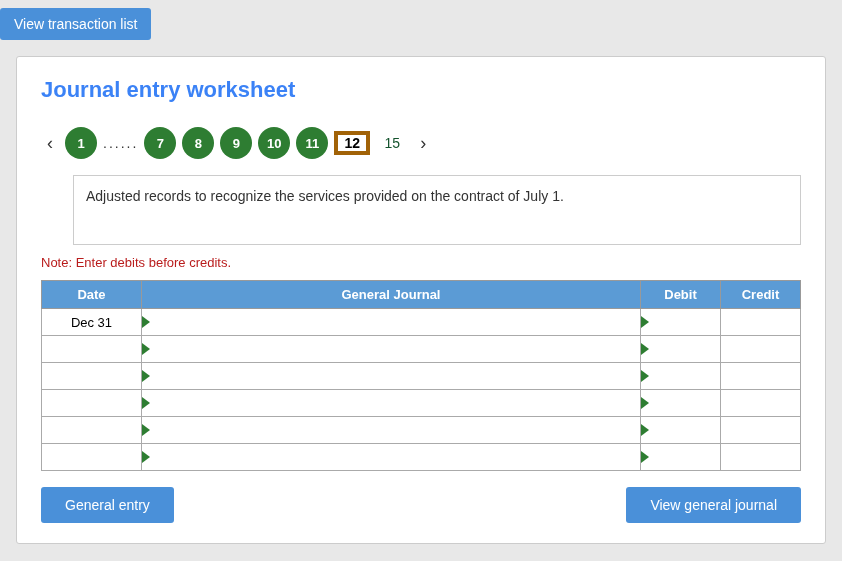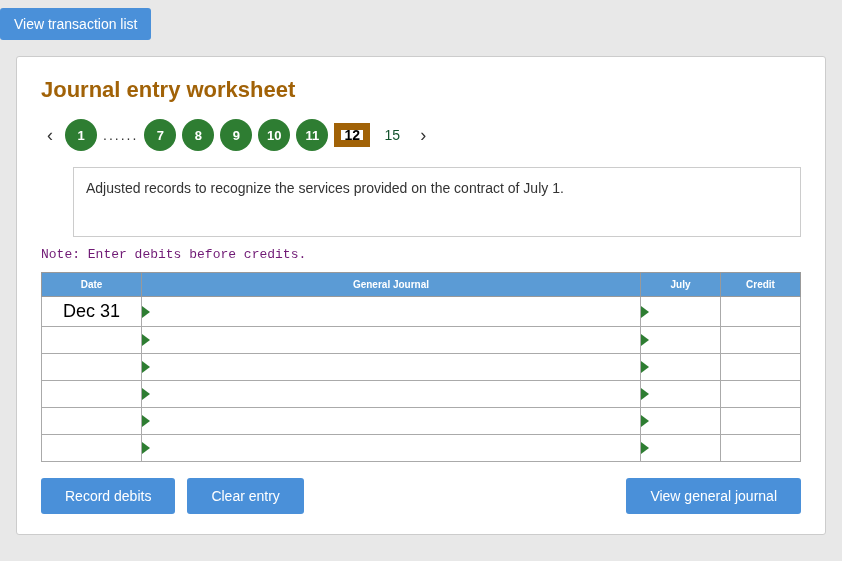--- a/index.html
+++ b/index.html
@@ -31,22 +31,22 @@
       margin: 8px 16px;
       background: white;
       border: 1px solid #ccc;
       border-radius: 3px;
       padding: 20px 24px 20px 24px;
     }
 
     .worksheet-title {
       font-size: 22px;
       font-weight: bold;
-      color: #a16207;
-      margin-bottom: 16px;
+      color: #3b82f6;
+      margin-bottom: 24px;
     }
 
     .pagination {
       display: flex;
       align-items: center;
       gap: 6px;
       margin-bottom: 16px;
     }
 
     .page-arrow {
@@ -74,21 +74,21 @@
 
     .page-dots {
       color: #333;
       font-size: 14px;
       letter-spacing: 2px;
     }
 
     .page-current {
       width: 36px;
       height: 24px;
-      border: 7px solid #a16207;
+      border: 4px solid #a16207;
       display: flex;
       align-items: center;
       justify-content: center;
       font-size: 14px;
       font-weight: bold;
       cursor: pointer;
       background: white;
     }
 
     .page-inactive {
@@ -107,56 +107,55 @@
       padding: 12px;
       min-height: 70px;
       font-size: 14px;
       color: #333;
       margin-bottom: 10px;
       background: white;
       margin-left: 32px;
     }
 
     .note-text {
-      color: #701a75;
+      color: #b91c1c;
       font-size: 13px;
       margin-bottom: 10px;
-      font-family: Liberation Mono, monospace;
     }
 
     .journal-table {
       width: 100%;
       border-collapse: collapse;
       border: 1px solid #999;
     }
 
     .journal-table th {
       background: #5b9bd5;
       color: white;
-      font-size: 10px;
+      font-size: 13px;
       font-weight: bold;
       padding: 6px 8px;
       border: 1px solid #999;
       text-align: center;
     }
 
     .journal-table th.date-col { width: 100px; }
     .journal-table th.journal-col { }
     .journal-table th.debit-col { width: 80px; }
     .journal-table th.credit-col { width: 80px; }
 
     .journal-table td {
       border: 1px solid #aaa;
       padding: 0;
       height: 26px;
     }
 
     .journal-table td.date-cell {
       padding: 4px 8px;
-      font-size: 18px;
+      font-size: 13px;
       text-align: center;
     }
 
     .journal-table td.input-cell {
       padding: 0;
     }
 
     .journal-table td.input-cell input {
       width: 100%;
       height: 100%;
@@ -237,21 +236,21 @@
     <span>Adjusted records to recognize the services provided on the contract of July 1.</span>
   </div>
 
   <div class="note-text">Note: Enter debits before credits.</div>
 
   <table class="journal-table">
     <thead>
       <tr>
         <th class="date-col">Date</th>
         <th class="journal-col">General Journal</th>
-        <th class="debit-col">July</th>
+        <th class="debit-col">Debit</th>
         <th class="credit-col">Credit</th>
       </tr>
     </thead>
     <tbody>
       <tr>
         <td class="date-cell">Dec 31</td>
         <td class="input-cell">
           <div class="td-with-marker">
             <span class="tri-marker"></span>
             <input type="text" style="">
@@ -354,17 +353,16 @@
           </div>
         </td>
         <td class="input-cell">
           <input type="text" style="width: 100%; height: 26px; border: none; outline: none; padding: 2px 6px; font-size: 13px;">
         </td>
       </tr>
     </tbody>
   </table>
 
   <div class="actions-row">
-    <button class="action-btn btn-blue">Record debits</button>
-    <button class="action-btn btn-blue">Clear entry</button>
+    <button class="action-btn btn-blue">General entry</button>
     <button class="action-btn btn-blue btn-right">View general journal</button>
   </div>
 </div>
 
 </body></html>

